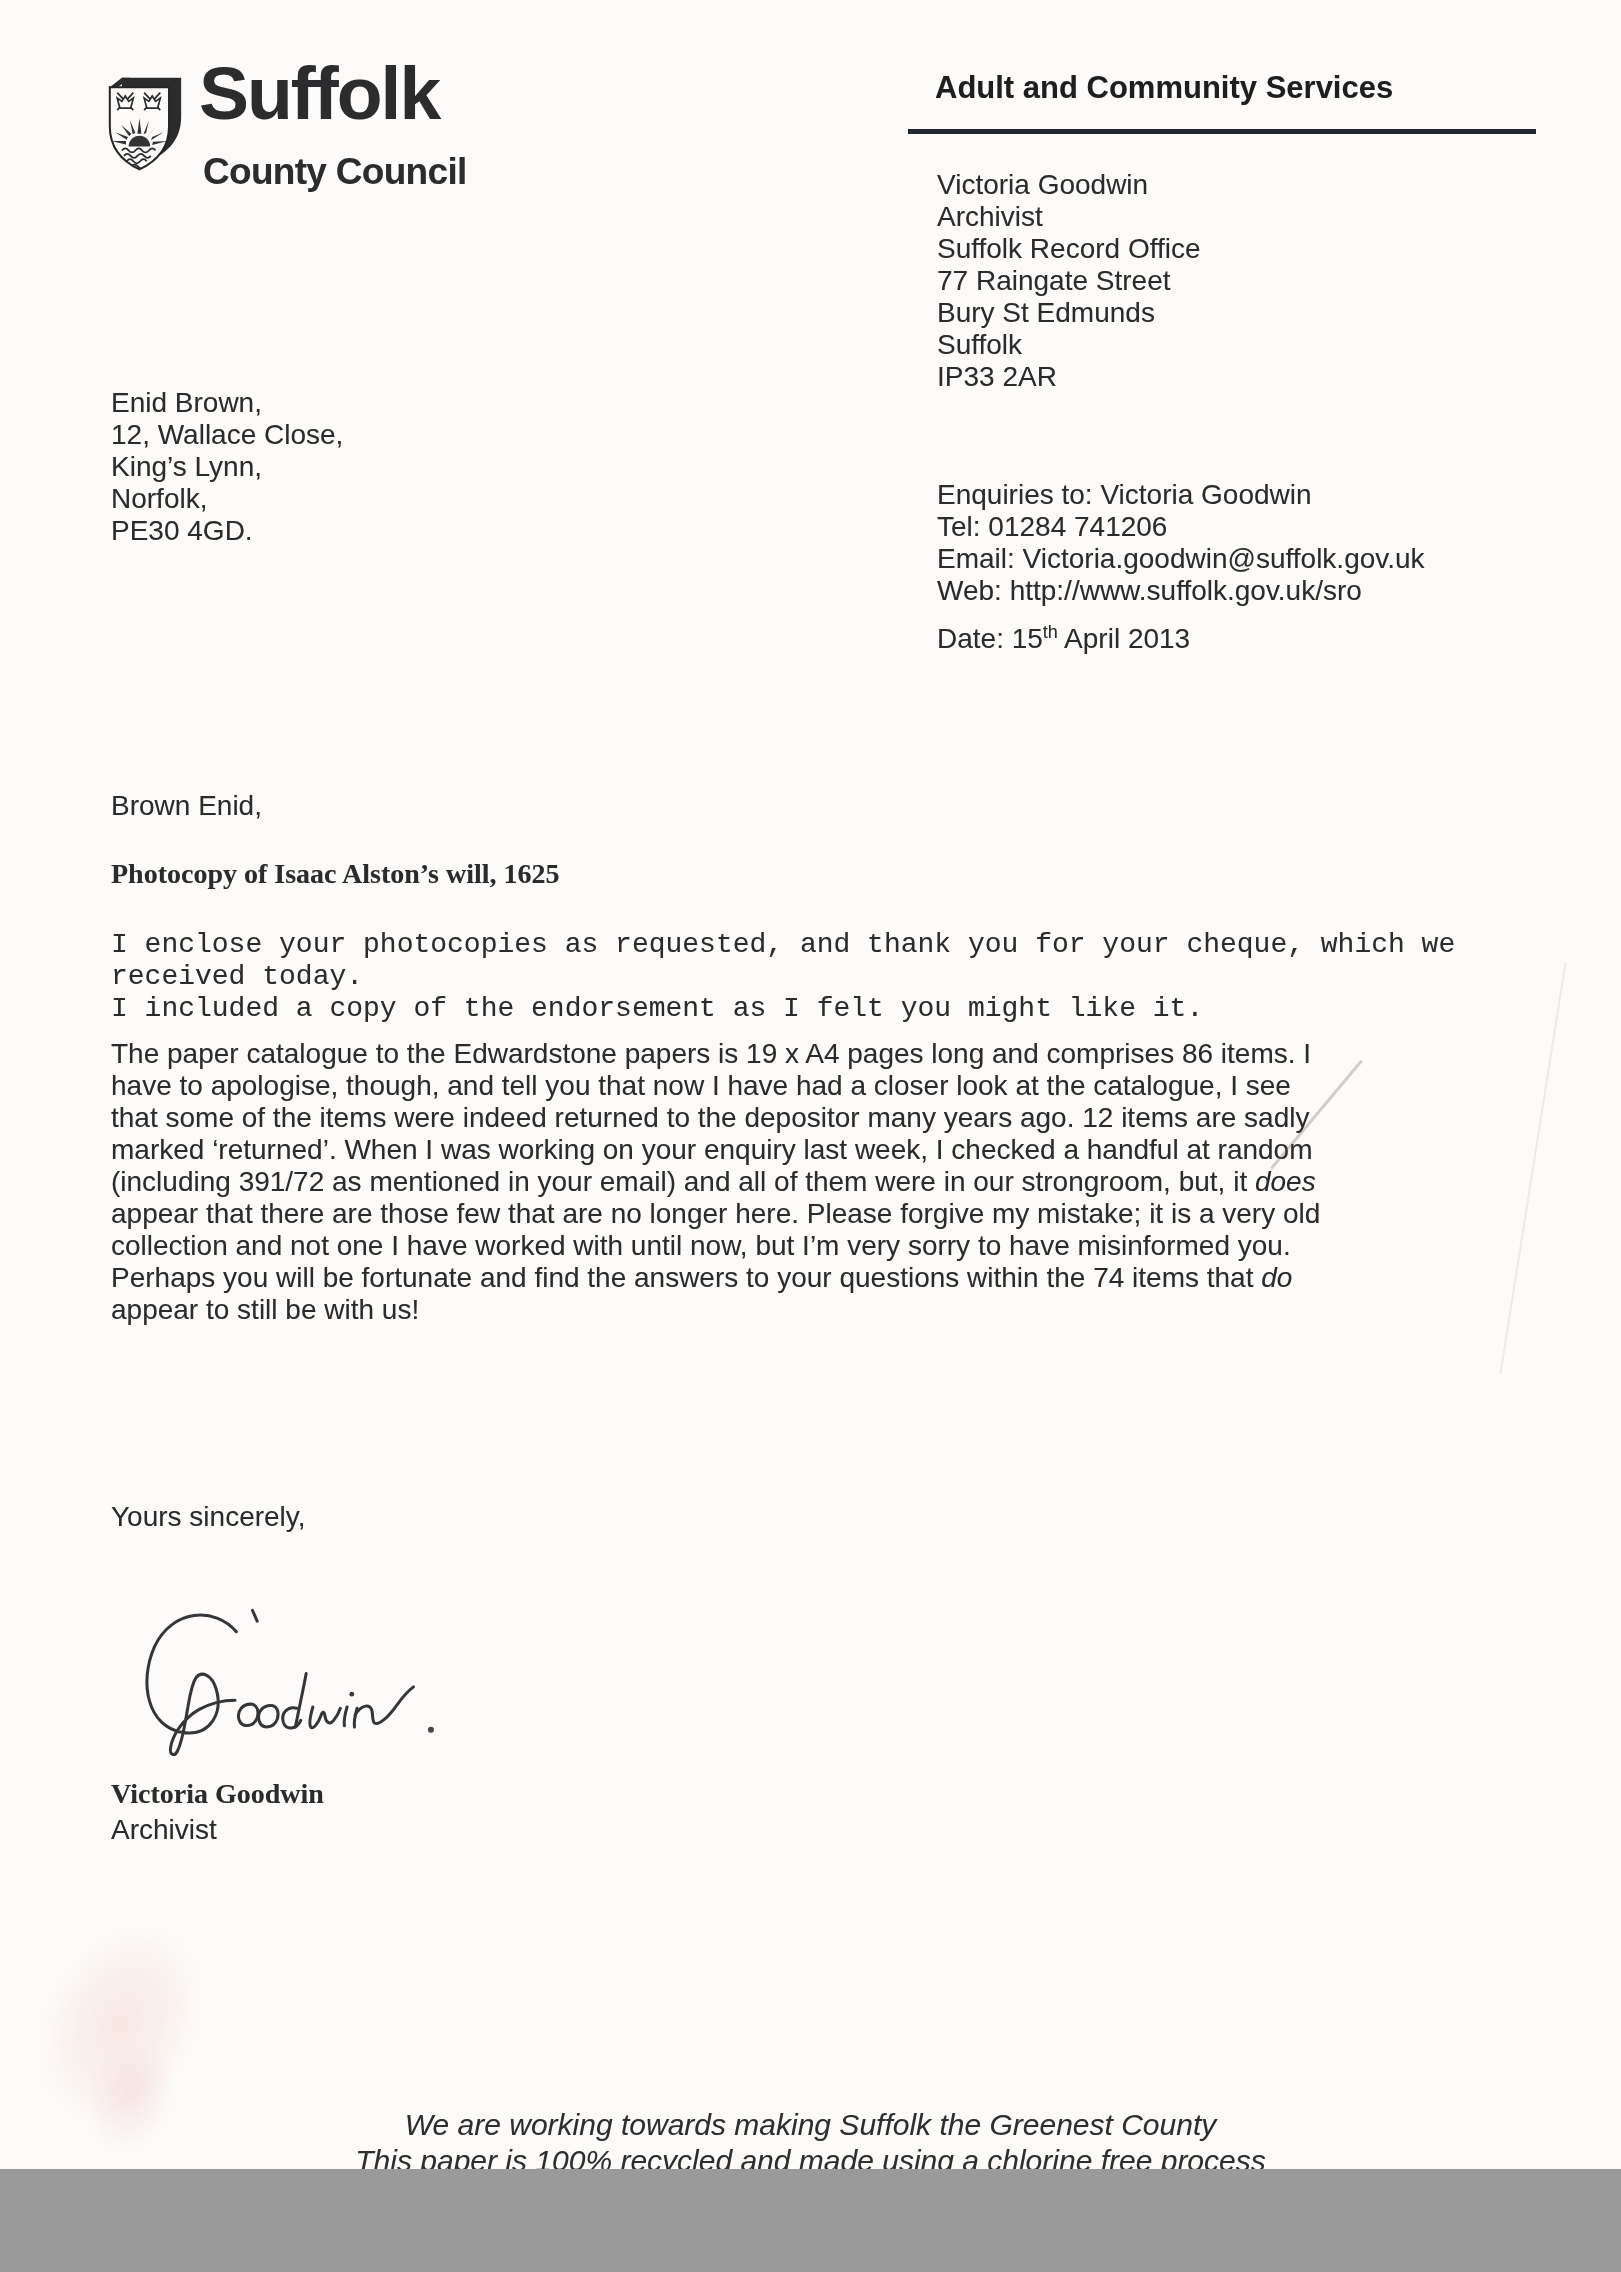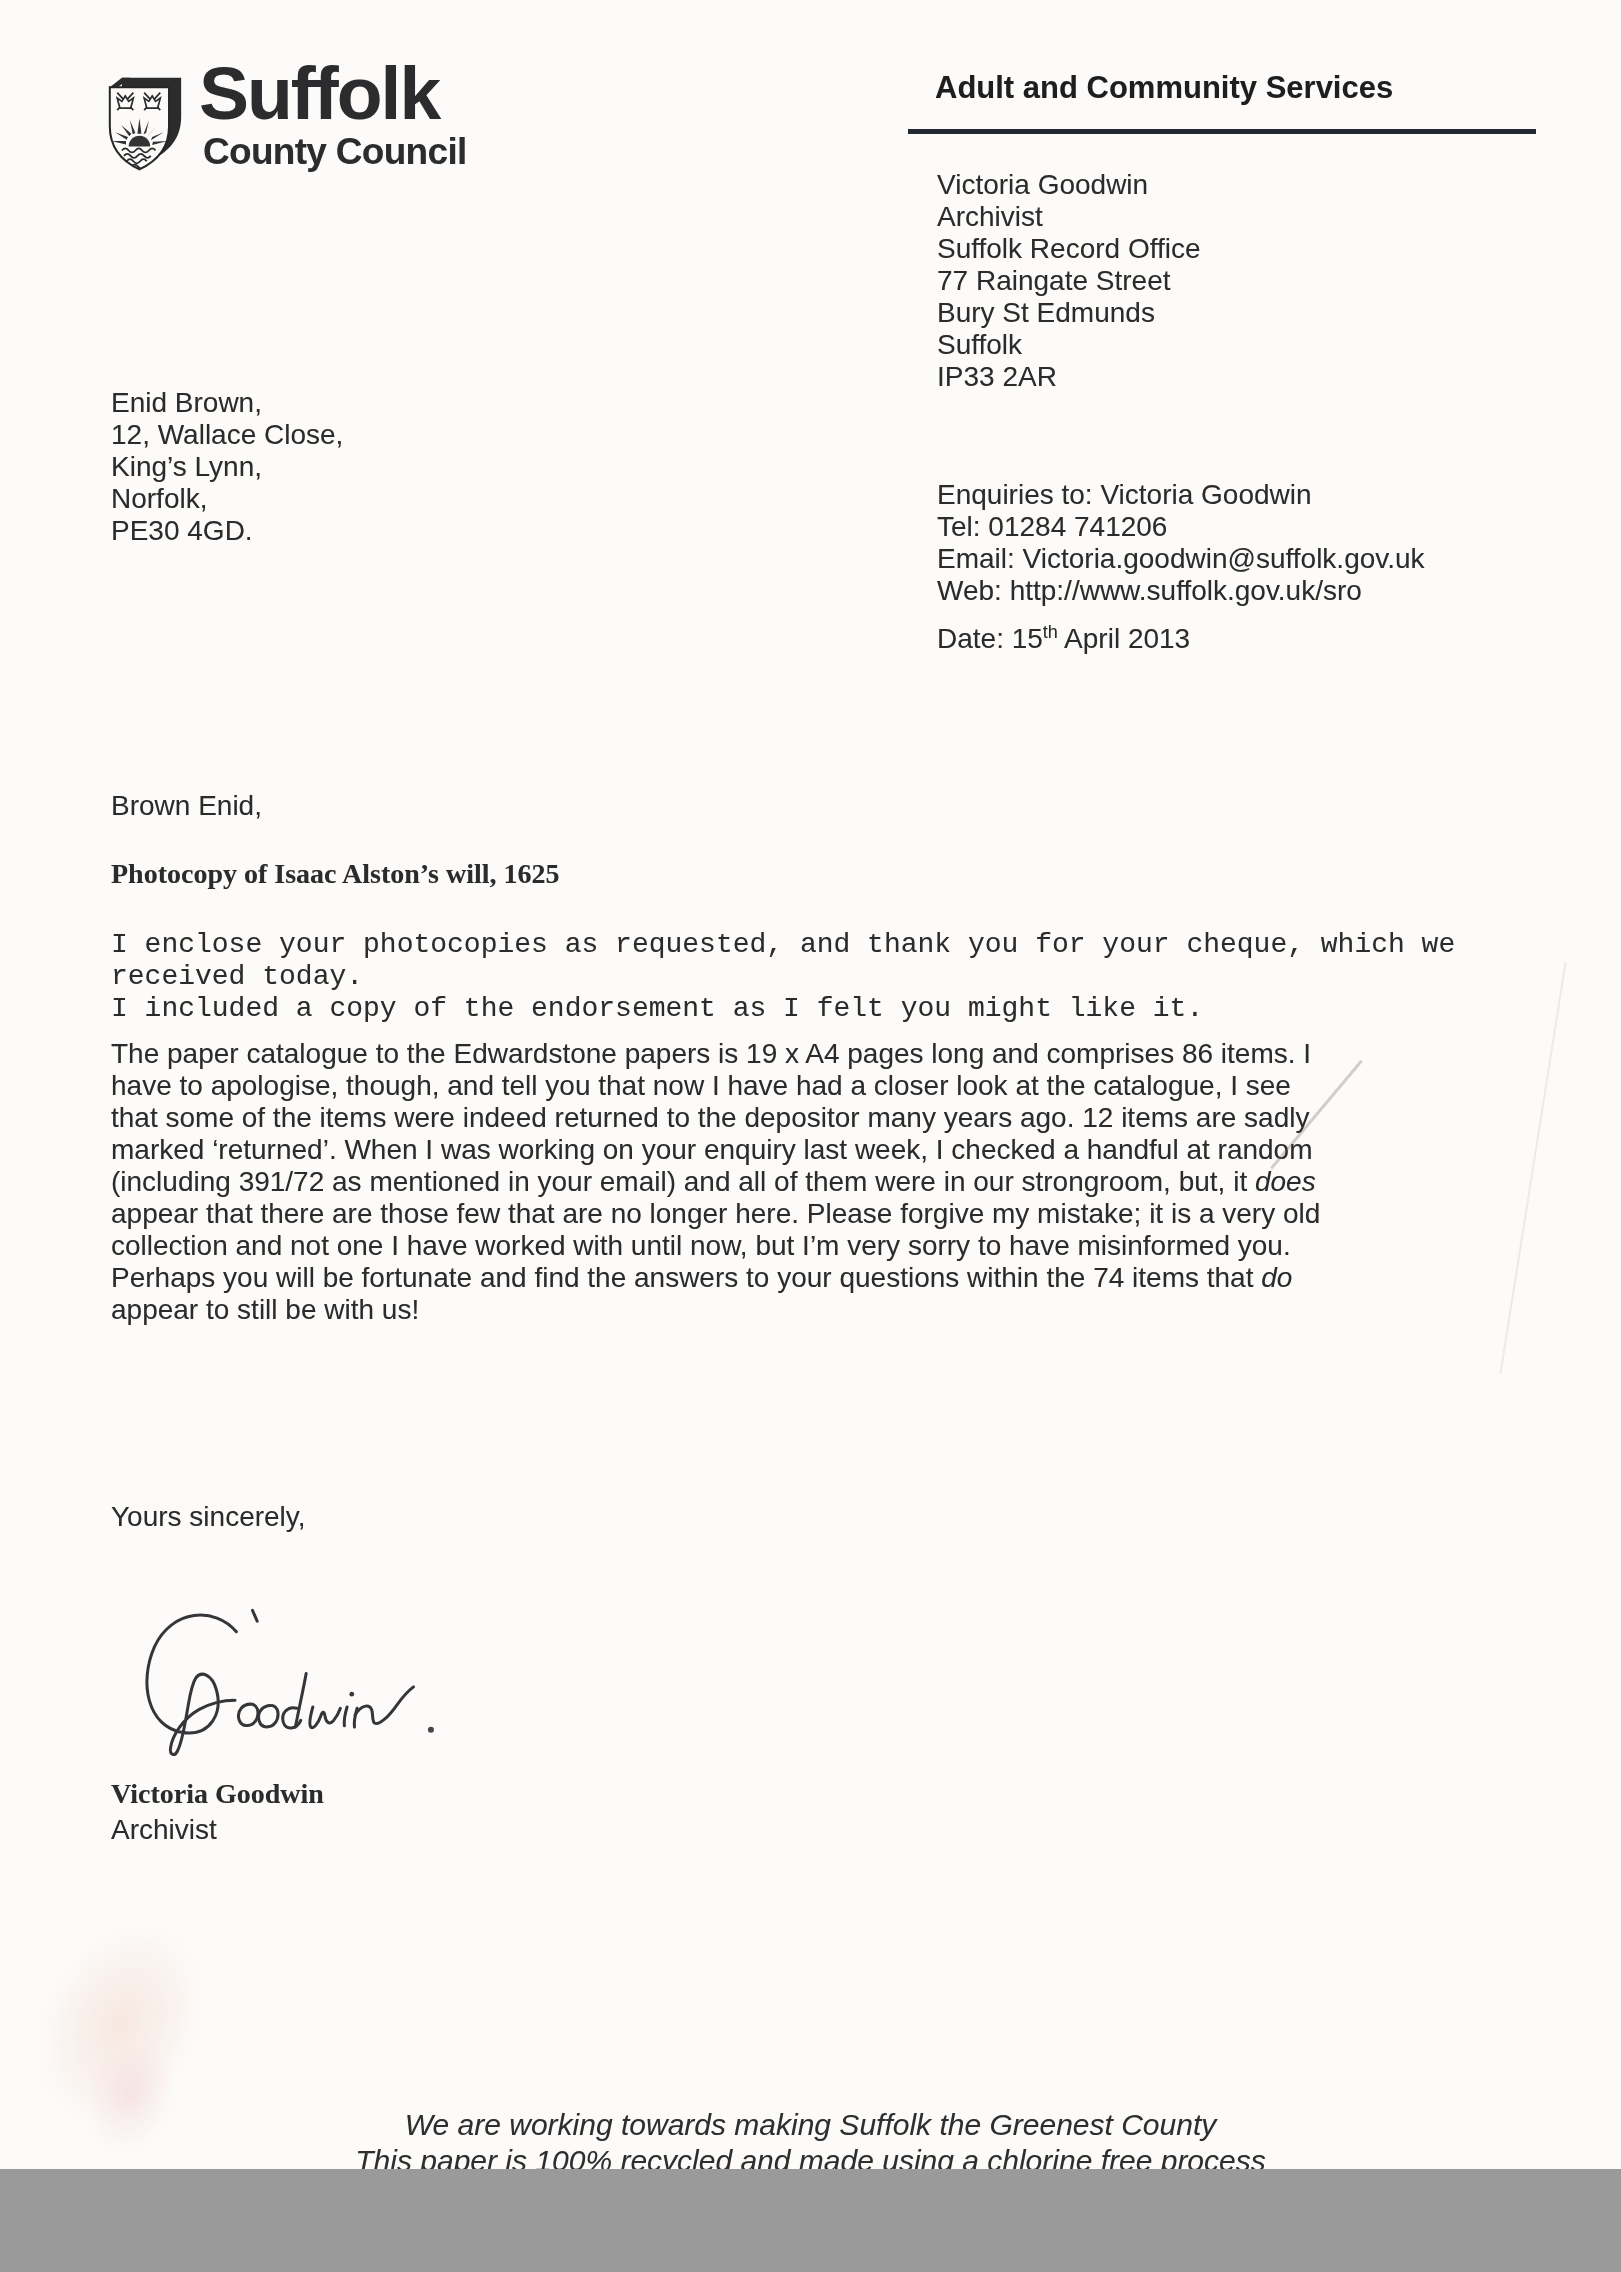--- a/index.html
+++ b/index.html
@@ -11,21 +11,21 @@
     color:#2b2b2b;
     overflow:hidden;
     text-shadow:0 0 0.7px rgba(20,20,20,.18);
   }
   .abs{position:absolute;}
   .txt{font-size:28px;line-height:32px;white-space:pre-wrap;width:1403px;}
   .line{font-size:28px;line-height:32px;white-space:pre;}
   .bold{font-weight:bold;font-family:Liberation Serif, serif;}
   em{font-style:italic;}
   .wordmark{font-size:75px;font-weight:bold;color:#2c2c2e;letter-spacing:-2px;line-height:1;}
-  .wordsub{font-size:37px;font-weight:bold;color:#2c2c2e;letter-spacing:-0.7px;line-height:1;}
+  .wordsub{font-size:37px;font-weight:bold;color:#2c2c2e;letter-spacing:-0.7px;line-height:1;margin-top:20px;}
   .dept{font-size:31px;font-weight:bold;color:#1e1e1e;}
   .rule{height:4.7px;background:#222831;}
   .datesup{font-size:18px;vertical-align:super;line-height:0;}
   .footer-line{width:1621px;text-align:center;font-size:30px;font-style:italic;line-height:34px;color:#2e2e2e;}
   
   .smudge{background:radial-gradient(ellipse at 50% 50%, rgba(226,148,122,.20), rgba(226,148,122,0) 68%);filter:blur(3.4px);transform:rotate(28deg);}
   .smudge2{background:radial-gradient(ellipse at 50% 50%, rgba(222,130,150,.16), rgba(222,130,150,0) 70%);filter:blur(2.7px);transform:rotate(20deg);}
   .scratch{width:2.7px;background:rgba(110,100,100,.30);transform:rotate(40deg);border-radius:1.3px;filter:blur(0.7px);}
   .crease{width:2px;background:rgba(120,120,120,.13);transform:rotate(9deg);filter:blur(0.7px);}
 </style>

